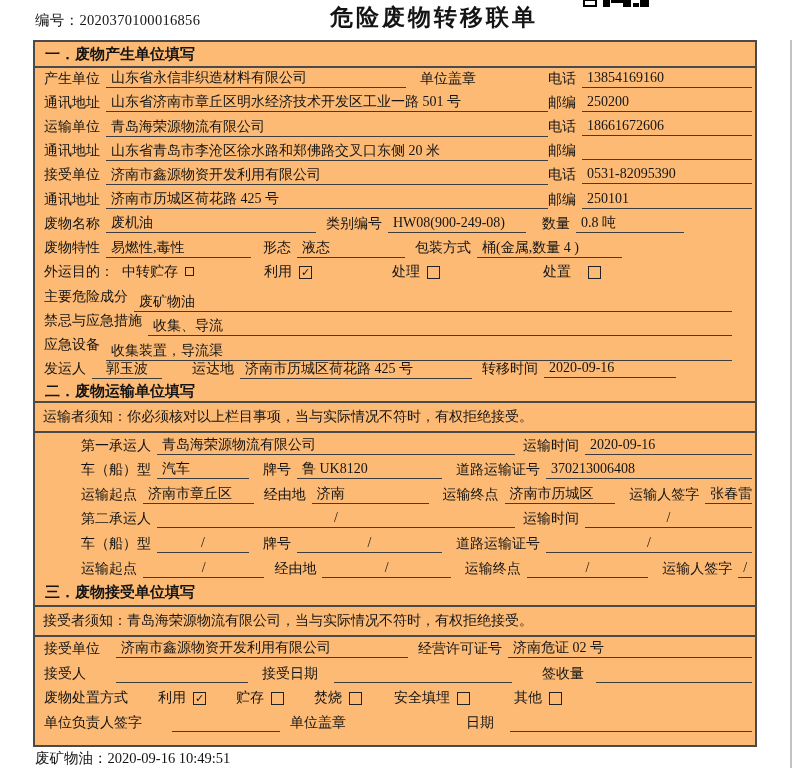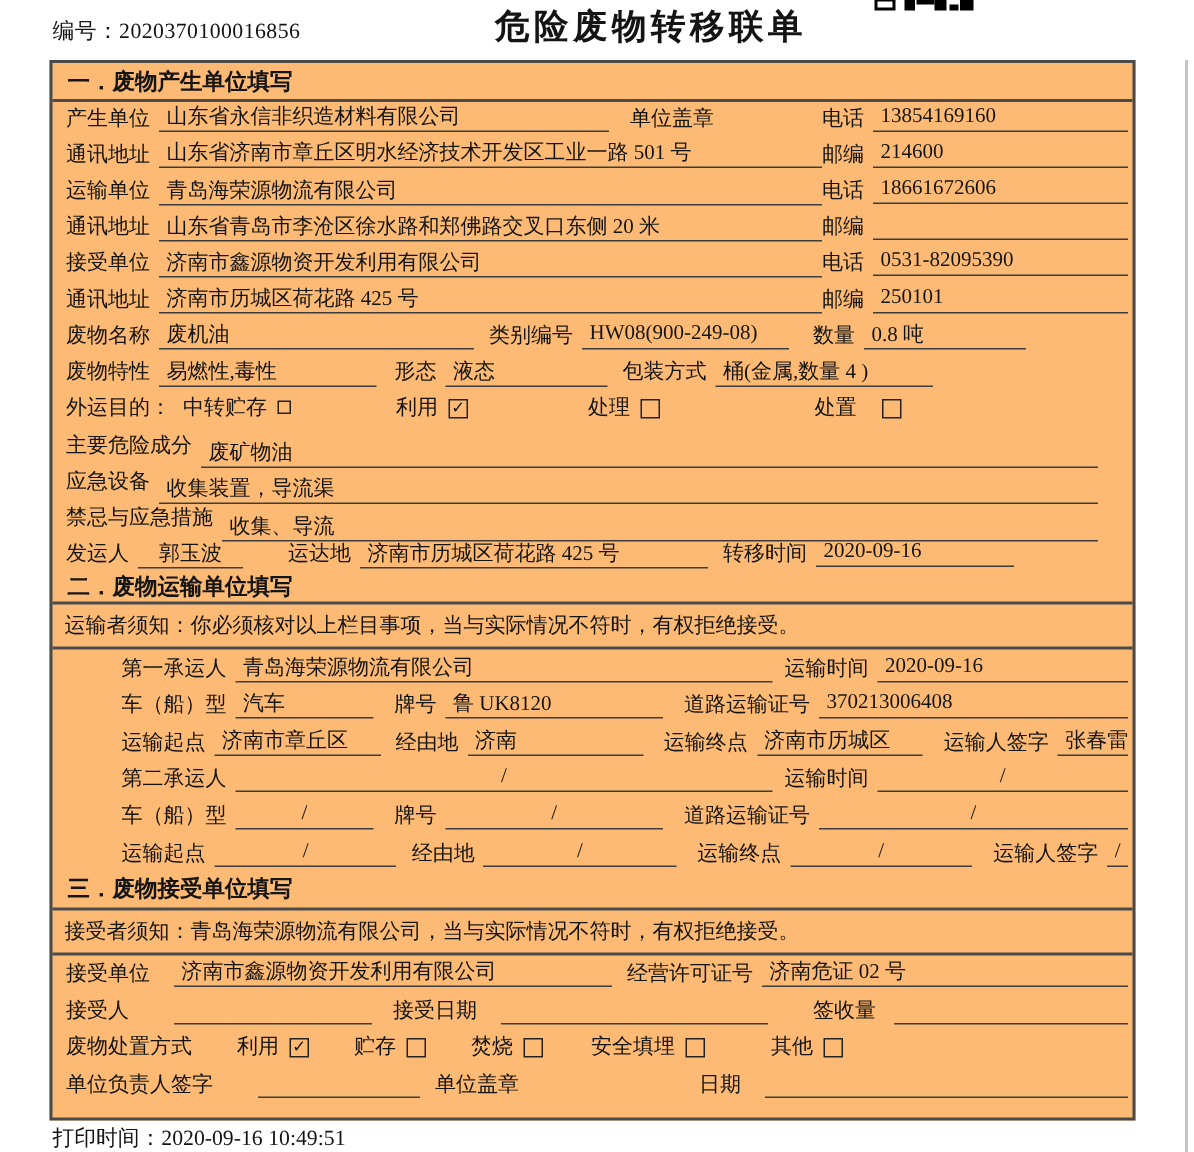--- a/index.html
+++ b/index.html
@@ -82,21 +82,21 @@
       <span class="rcol">
           <span class="lbl">电话</span>
           <span class="u grow">13854169160</span>
         </span>
     </div>
     <div class="row">
       <span class="lbl">通讯地址</span>
       <span class="u grow">山东省济南市章丘区明水经济技术开发区工业一路 501 号</span>
       <span class="rcol">
           <span class="lbl">邮编</span>
-          <span class="u grow">214600</span>
+          <span class="u grow">250200</span>
         </span>
     </div>
     <div class="row">
       <span class="lbl">运输单位</span>
       <span class="u grow">青岛海荣源物流有限公司</span>
       <span class="rcol">
           <span class="lbl">电话</span>
           <span class="u grow">18661672606</span>
         </span>
     </div>
@@ -157,26 +157,26 @@
       <span class="opt ml100">
           <span>处置</span>
           <span class="cb"></span>
         </span>
     </div>
     <div class="row">
       <span class="lbl">主要危险成分</span>
       <span class="u grow mr20">废矿物油</span>
     </div>
     <div class="row">
+      <span class="lbl">禁忌与应急措施</span>
+      <span class="u grow mr20">收集、导流</span>
+    </div>
+    <div class="row">
       <span class="lbl">应急设备</span>
       <span class="u grow mr20">收集装置，导流渠</span>
-    </div>
-    <div class="row">
-      <span class="lbl">禁忌与应急措施</span>
-      <span class="u grow mr20">收集、导流</span>
     </div>
     <div class="row">
       <span class="lbl">发运人</span>
       <span class="u w70 c">郭玉波</span>
       <span class="lbl ml30">运达地</span>
       <span class="u w230">济南市历城区荷花路 425 号</span>
       <span class="lbl ml10">转移时间</span>
       <span class="u w130">2020-09-16</span>
     </div>
   </div>
@@ -277,13 +277,13 @@
     <div class="row">
       <span class="lbl">单位负责人签字</span>
       <span class="u w105 ml30"></span>
       <span class="lbl ml10">单位盖章</span>
       <span class="lbl ml120">日期</span>
       <span class="u grow ml16"></span>
     </div>
   </div>
 </div>
 
-<div class="print-line"><span>打印时间：</span><span>2020-09-16 10:49:51</span></div>
+<div class="print-line"><span>废矿物油：</span><span>2020-09-16 10:49:51</span></div>
 
 </body></html>

